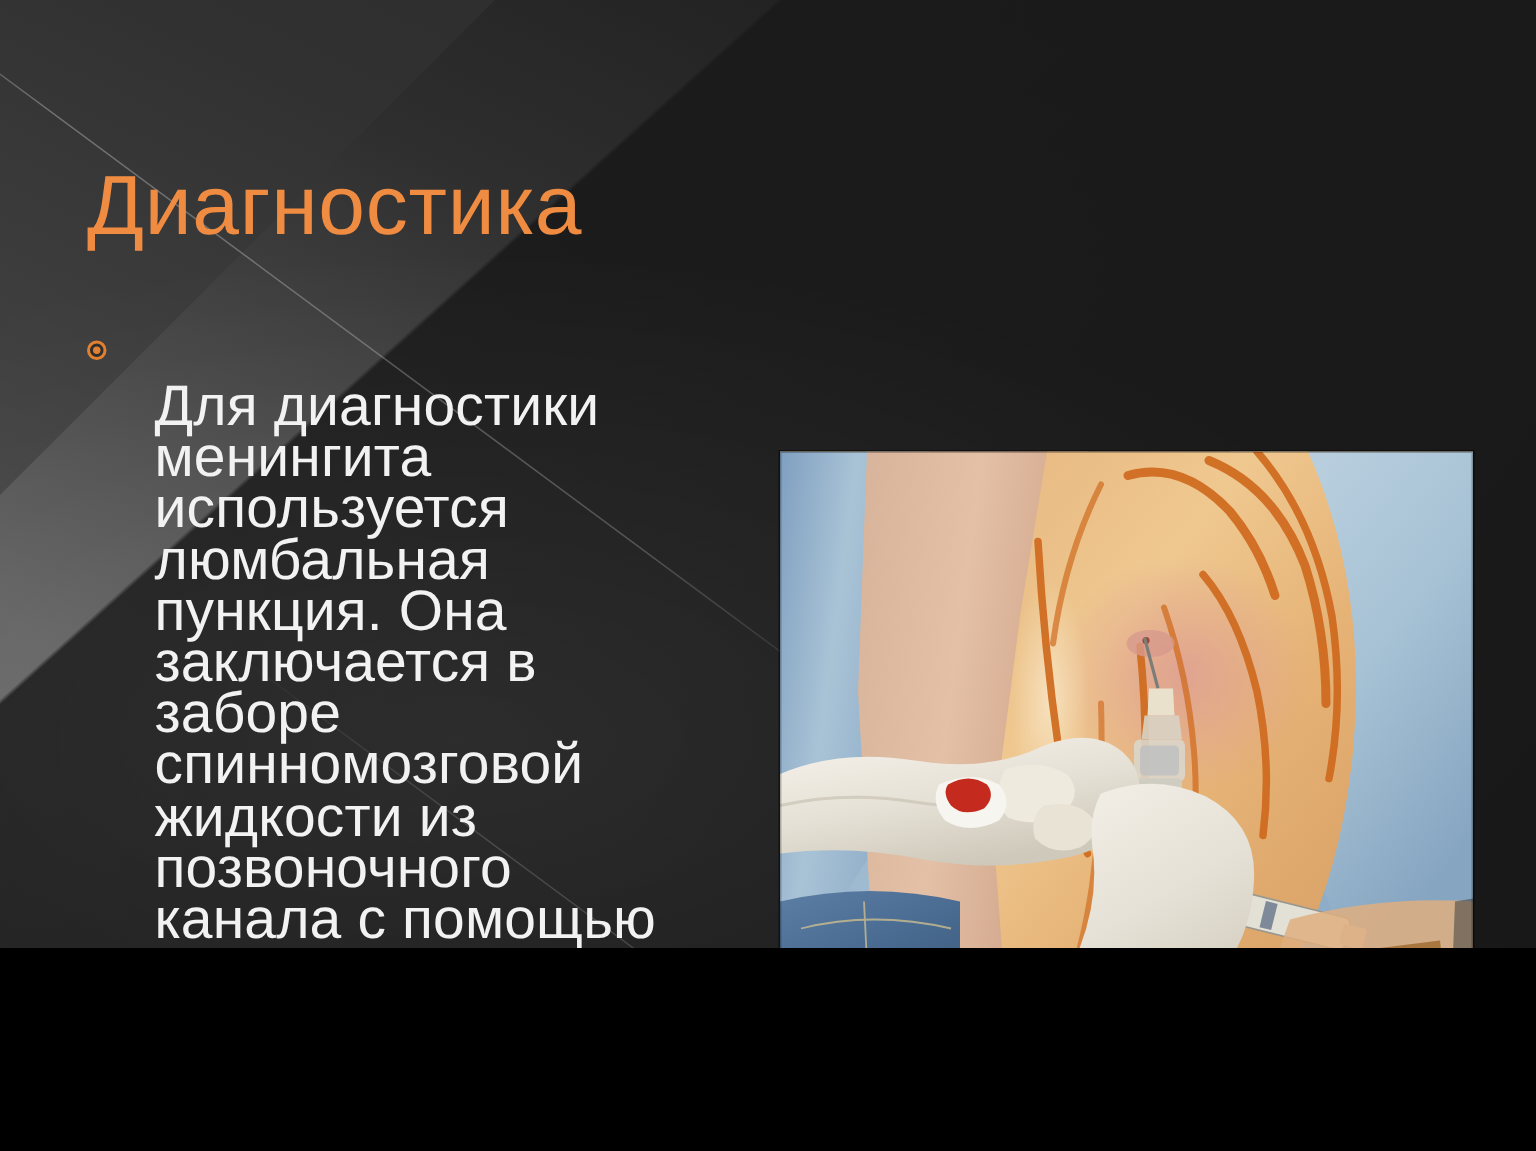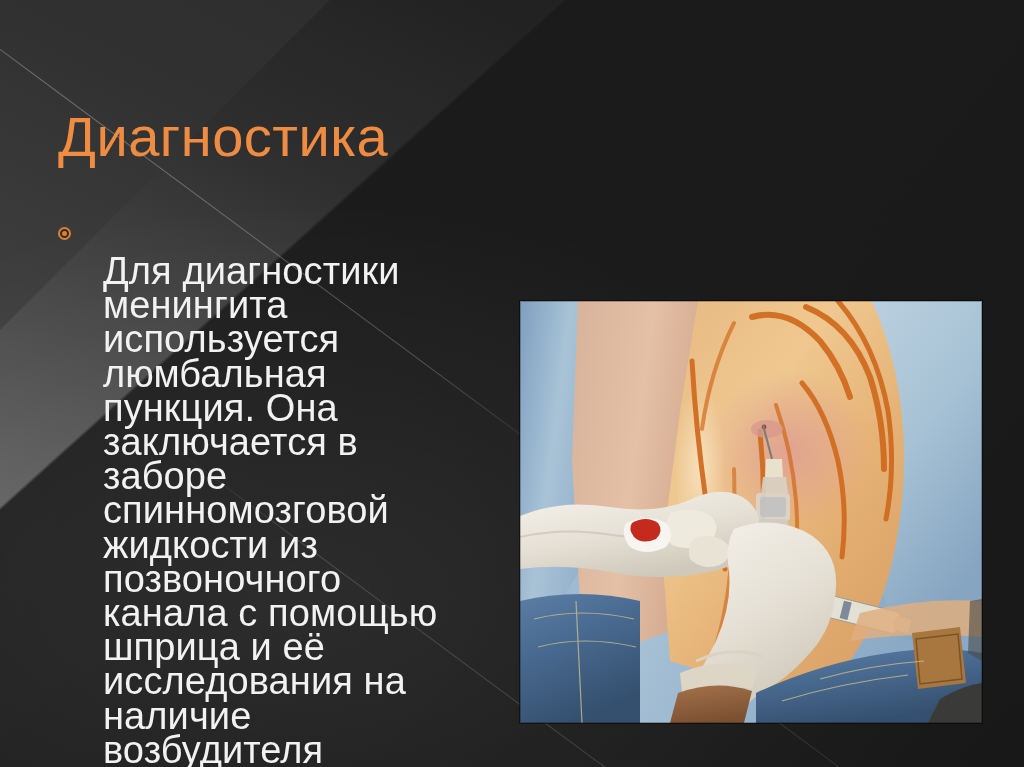--- a/index.html
+++ b/index.html
@@ -3,21 +3,21 @@
 <meta charset="utf-8">
 <style>
   html, body {
     margin: 0;
     padding: 0;
     background: #000;
   }
   .slide {
     position: relative;
     width: 1024px;
-    height: 767px;
+    height: 632px;
     overflow: hidden;
     font-family: "Liberation Sans", sans-serif;
     background: #2a2a2a;
   }
 
   
   .bg-base {
     position: absolute;
     inset: 0;
     background: linear-gradient(205deg, #1d1d1d 0%, #232323 22%, #2e2e2e 40%,

